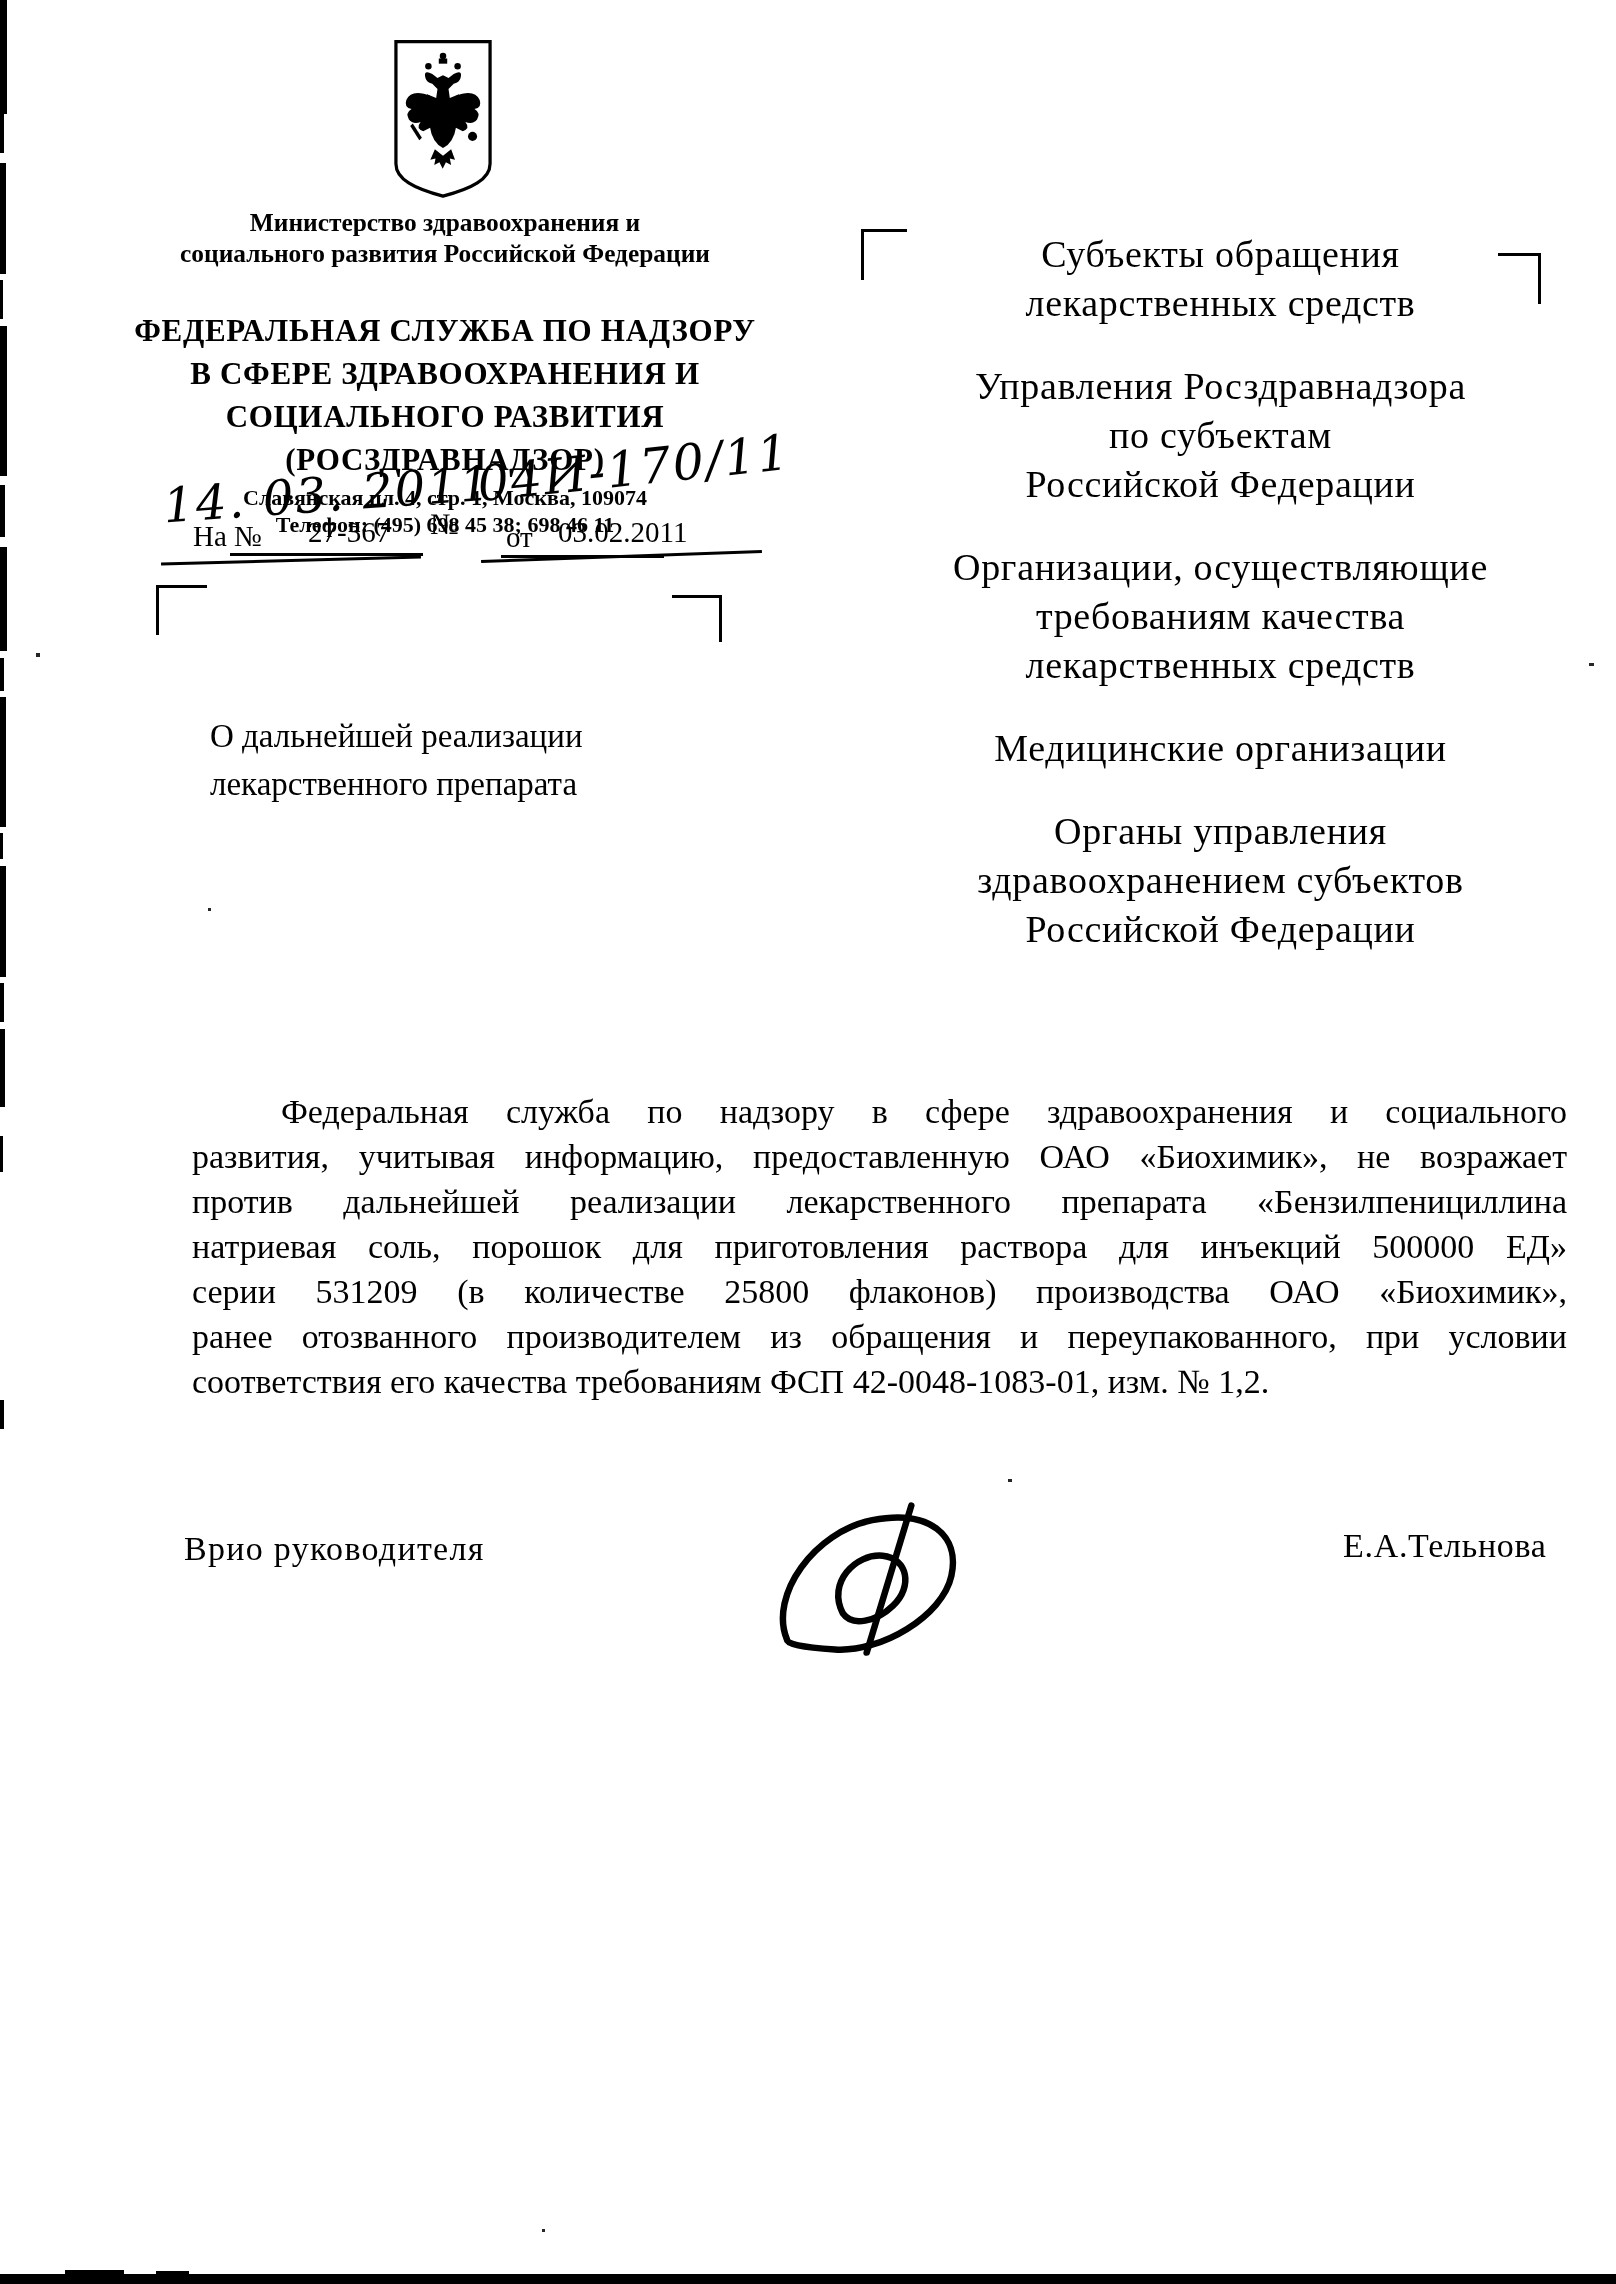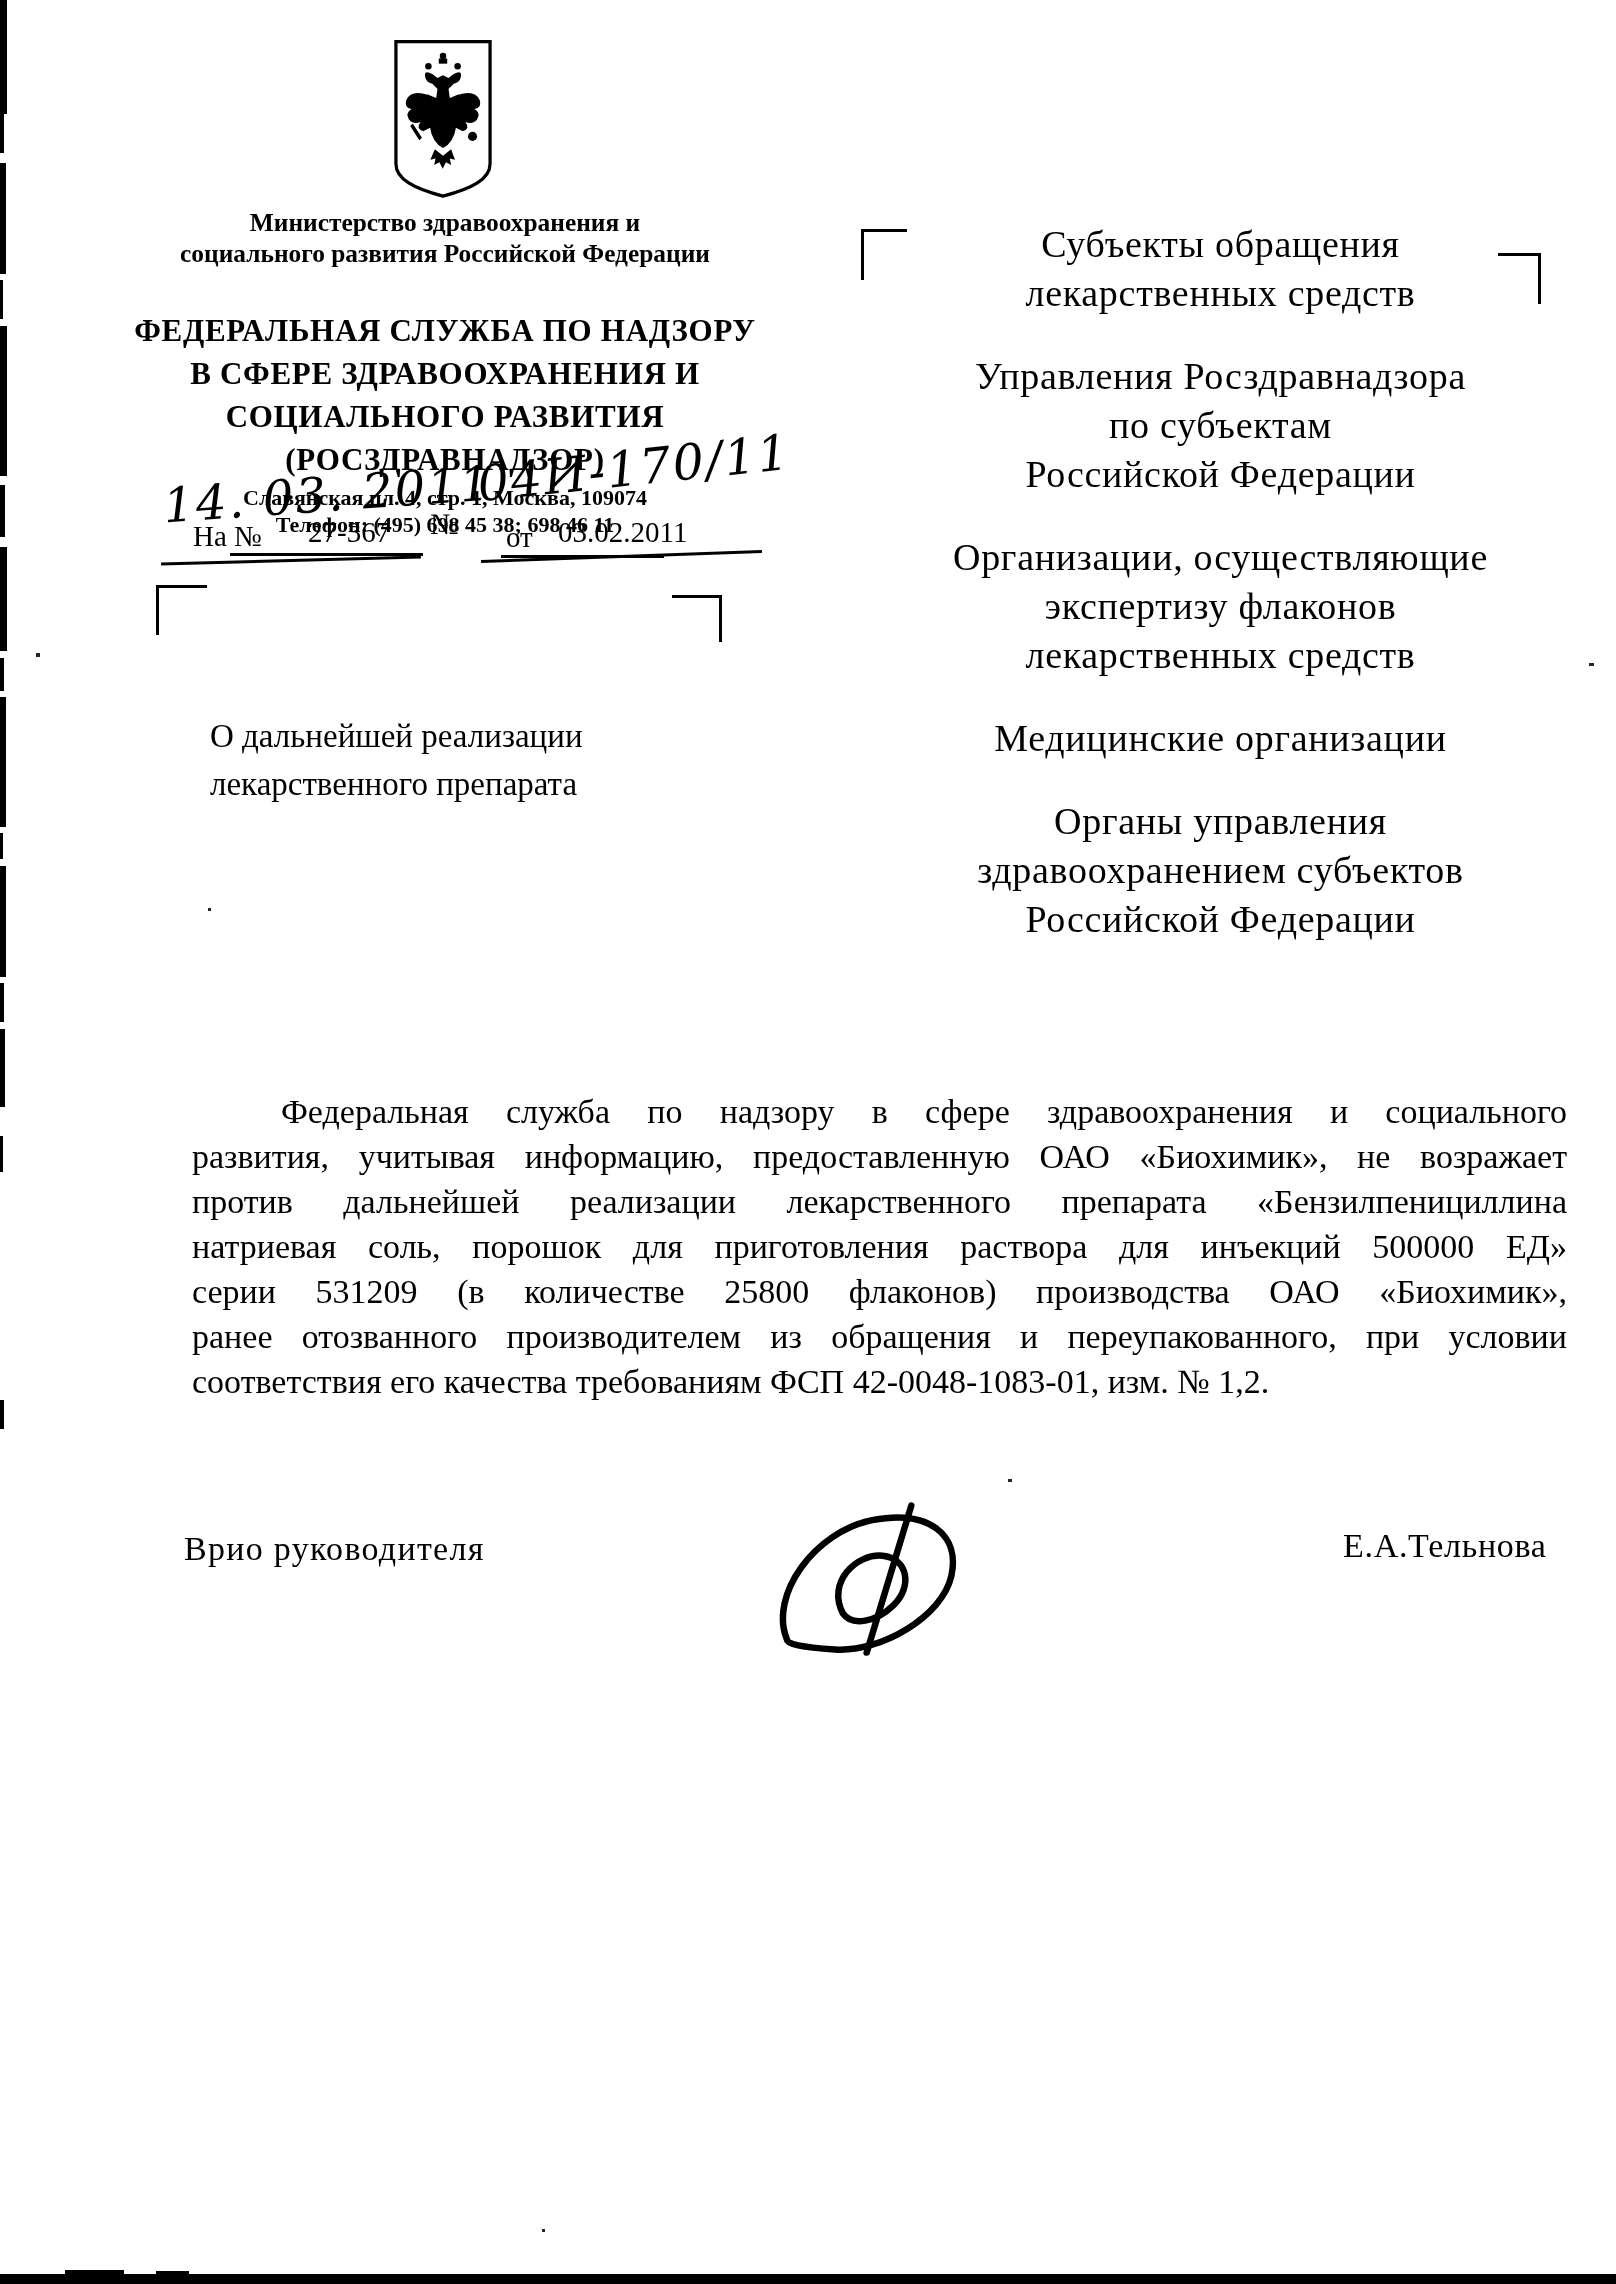--- a/index.html
+++ b/index.html
@@ -21,21 +21,21 @@
   .hw-date{left:163px;top:466px;font-size:48px;transform:rotate(-4deg);}
   .hw-num{left:477px;top:440px;font-size:49px;transform:rotate(-6deg);}
   .rule{background:#000;height:2.6px;}
   .no-sign{left:430px;top:507px;font-size:30px;}
   .reply{font-size:29px;white-space:nowrap;margin-left:48px;}
   
   .bk{border:0 solid #000;}
   .bk-tl{border-top-width:3.3px;border-left-width:3.3px;}
   .bk-tr{border-top-width:3.3px;border-right-width:3.3px;}
   
-  .addr-col{left:833px;top:220px;width:775px;text-align:center;
+  .addr-col{left:833px;top:230px;width:775px;text-align:center;
     font-size:38px;line-height:49px;letter-spacing:0.7px;}
   .grp{margin-bottom:34px;}
   
   .subject{left:210px;top:712px;font-size:33px;line-height:48px;white-space:nowrap;}
   
   .body-par{left:192px;top:1089px;width:1375px;font-size:34px;line-height:45px;}
   .bline{text-align:justify;text-align-last:justify;}
   .bline.first{padding-left:89px;}
   .bline.last{text-align:center;text-align-last:left;}
   
@@ -121,21 +121,21 @@
       <div>Субъекты обращения</div>
       <div>лекарственных средств</div>
     </div>
     <div class="grp">
       <div>Управления Росздравнадзора</div>
       <div>по субъектам</div>
       <div>Российской Федерации</div>
     </div>
     <div class="grp">
       <div>Организации, осуществляющие</div>
-      <div>экспертизу флаконов</div>
+      <div>требованиям качества</div>
       <div>лекарственных средств</div>
     </div>
     <div class="grp">
       <div>Медицинские организации</div>
     </div>
     <div class="grp">
       <div>Органы управления</div>
       <div>здравоохранением субъектов</div>
       <div>Российской Федерации</div>
     </div>

